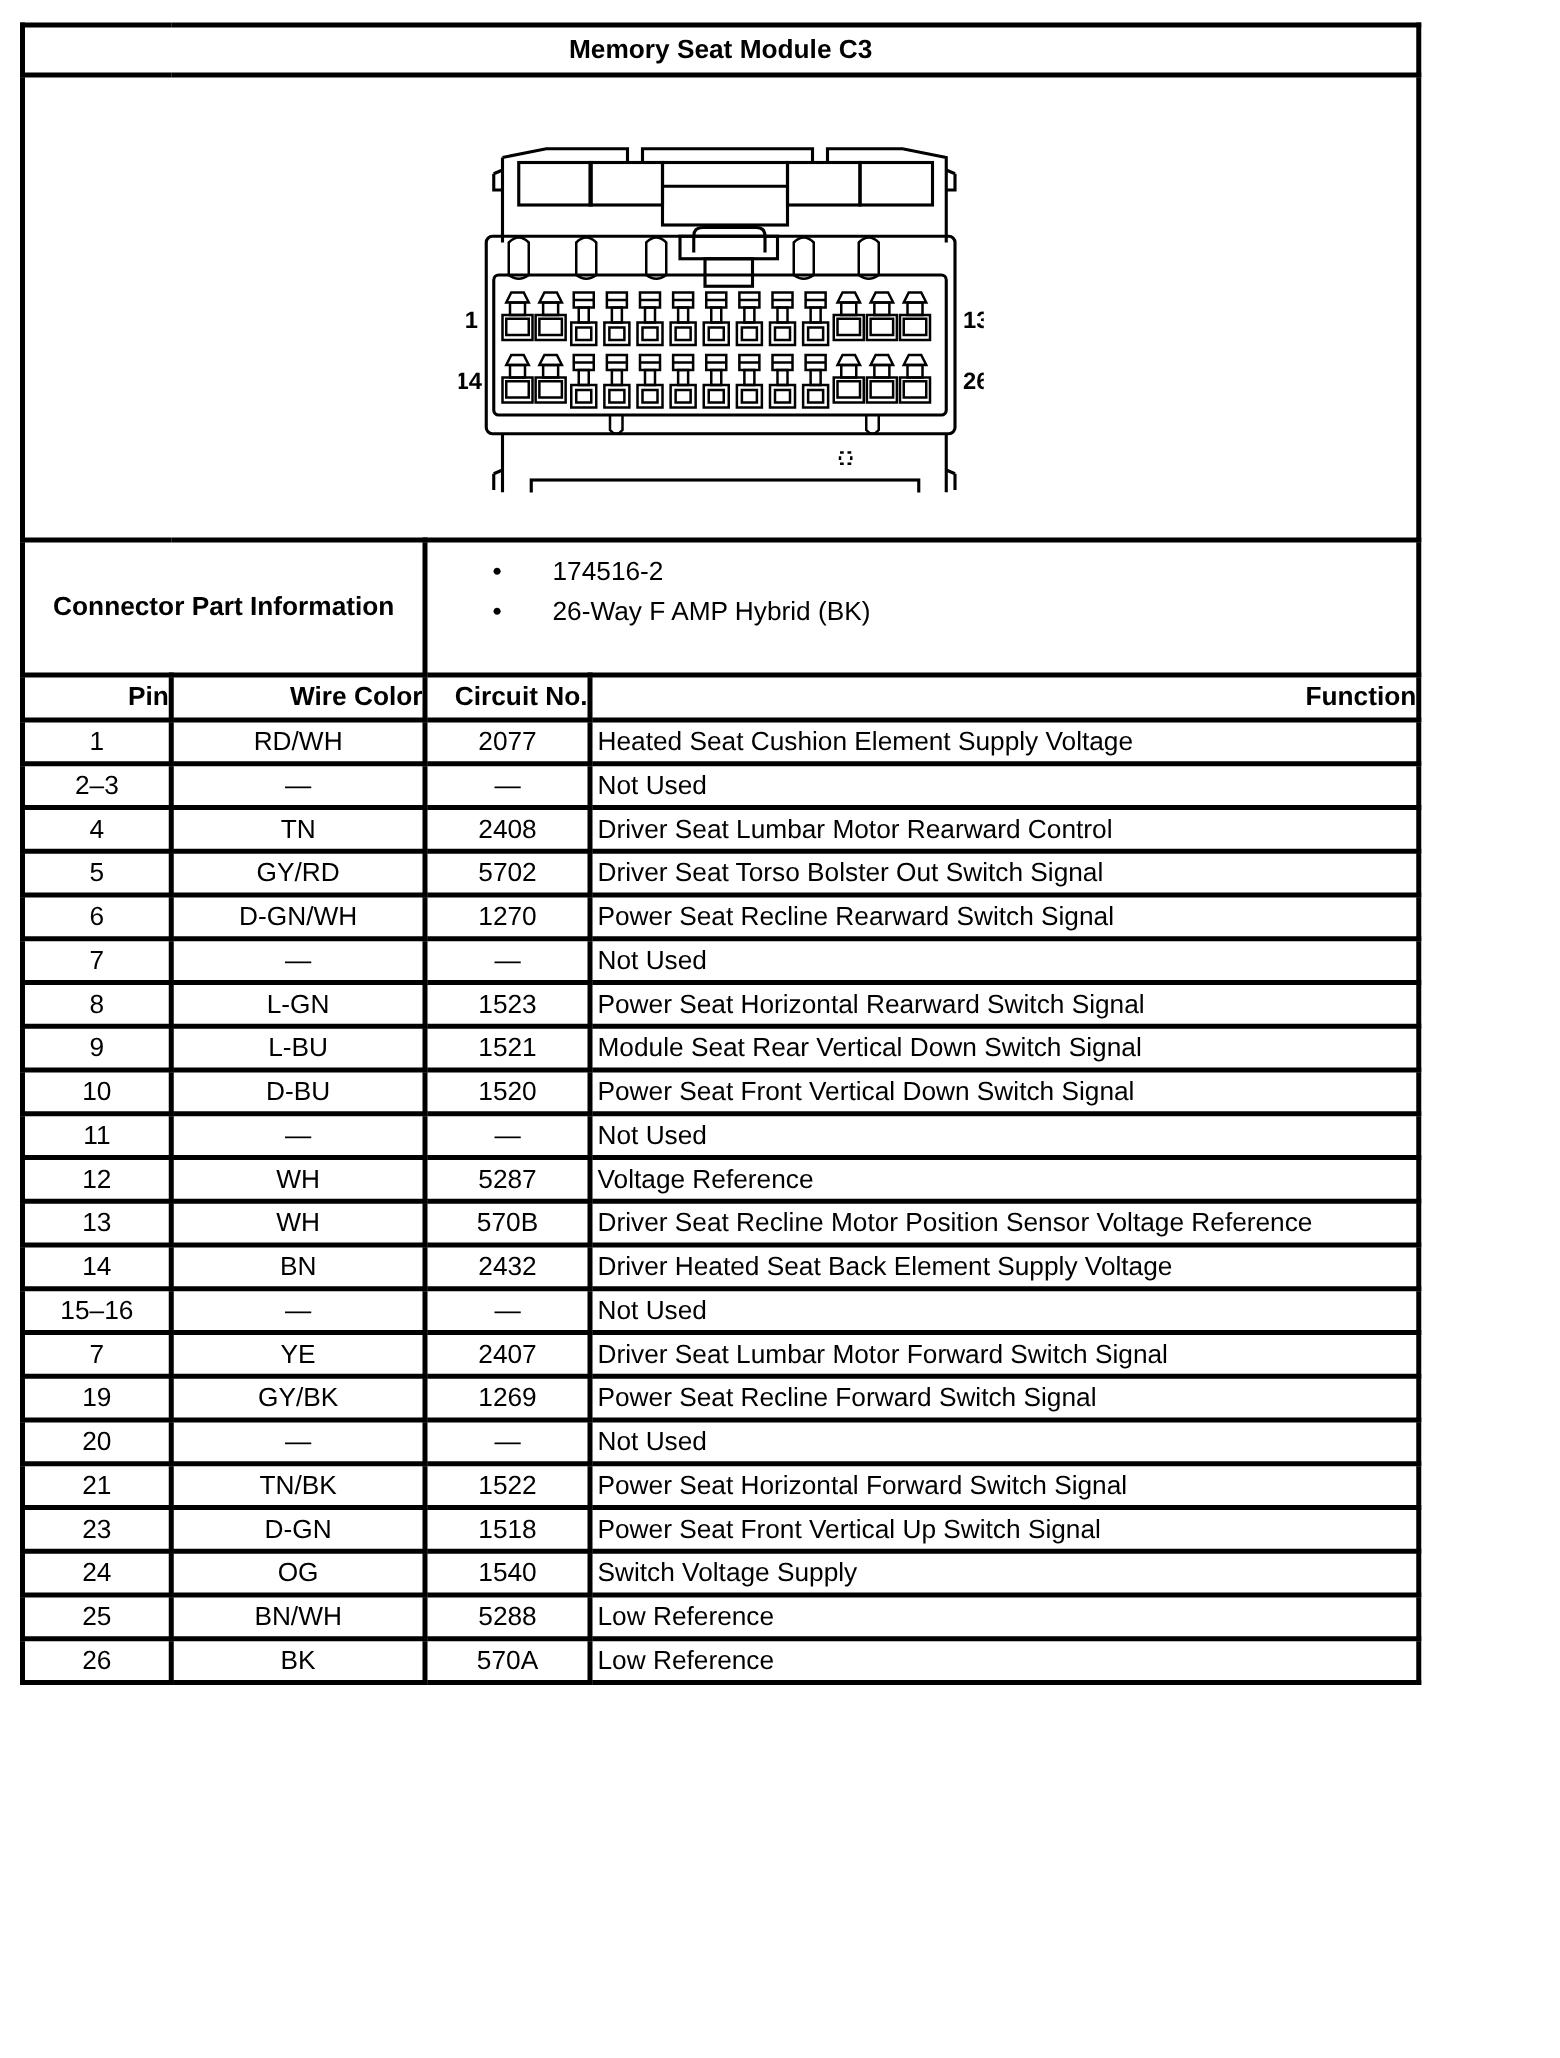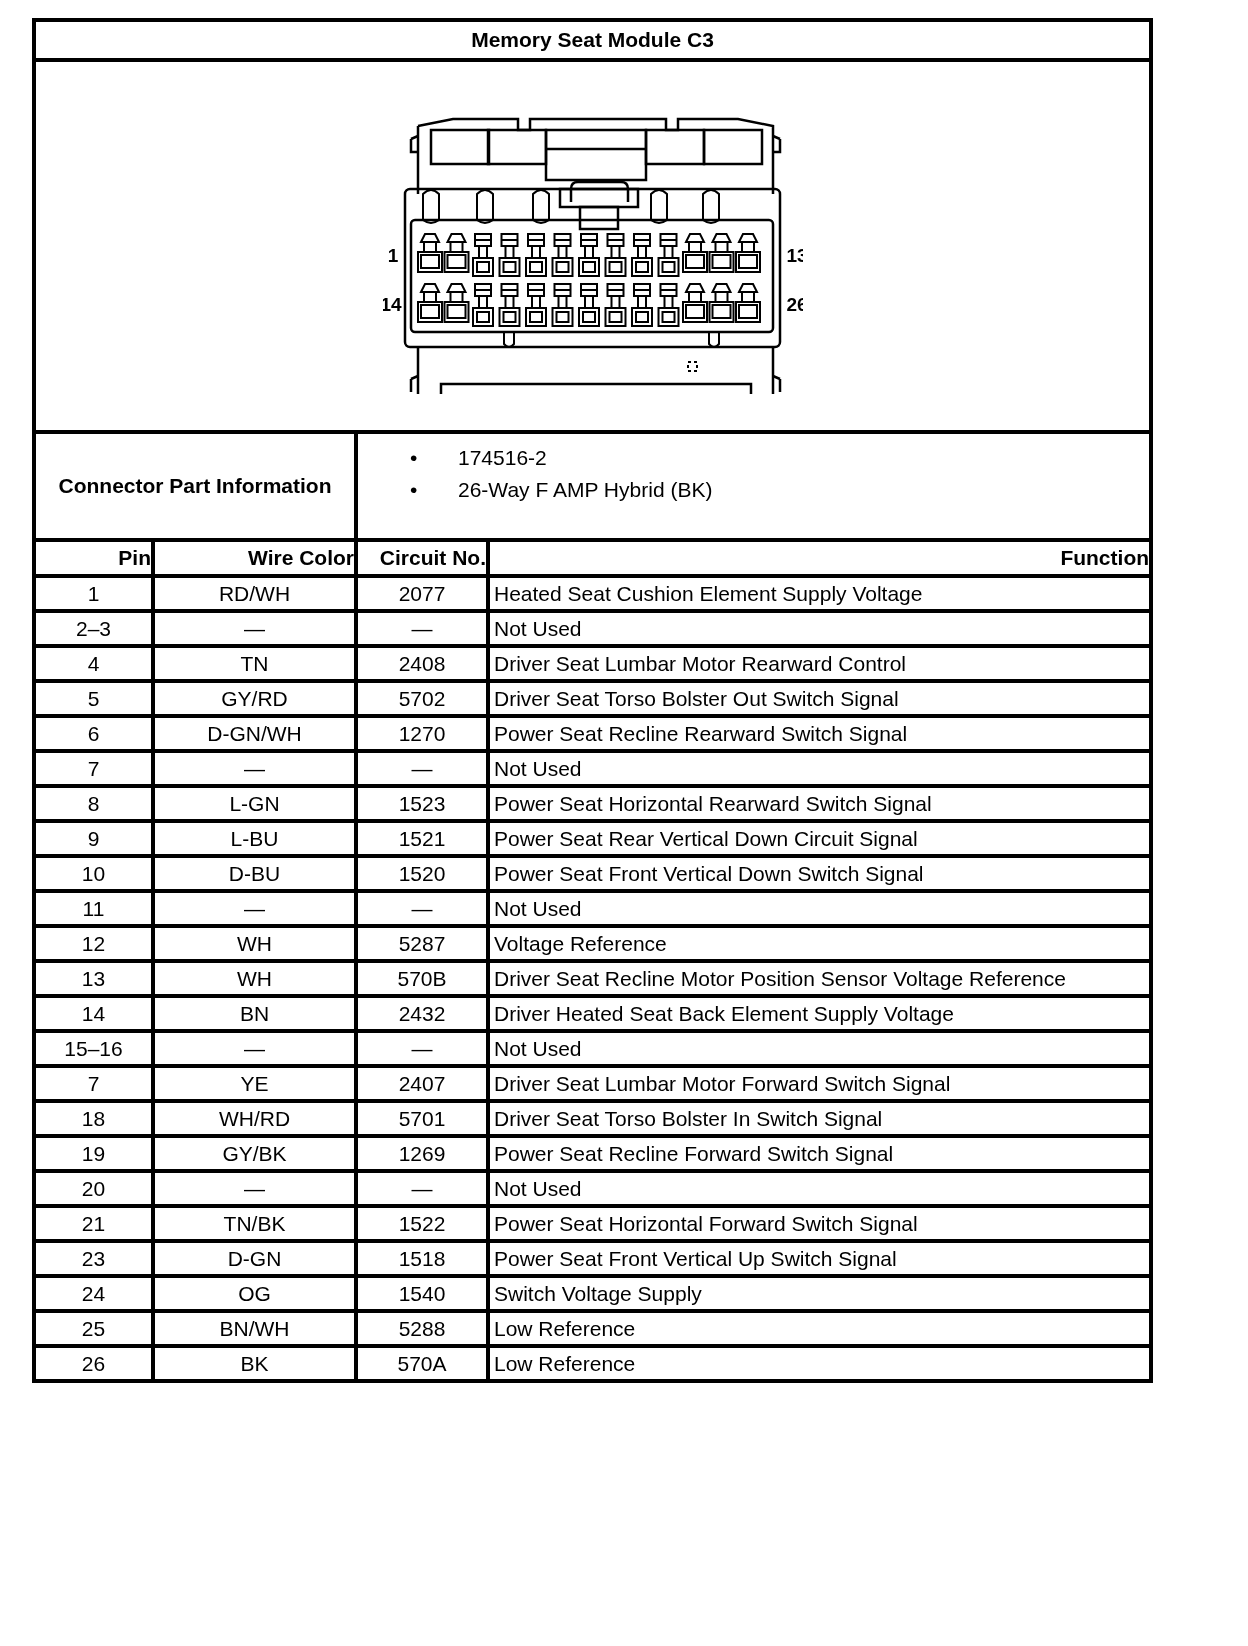--- a/index.html
+++ b/index.html
@@ -1,18 +1,18 @@
 <!DOCTYPE html>
 <html><head>
 <meta charset="utf-8">
 <style>
   html, body { margin: 0; padding: 0; background: #ffffff; }
   body { width: 1248px; height: 1646px; position: relative; overflow: hidden;
          font-family: "Liberation Sans", sans-serif; color: #000; }
-  .sheet { position: absolute; left: 32px; top: 18px; width: 1117px; }
+  .sheet { position: absolute; left: 16px; top: 18px; width: 1117px; }
   table.main { border-collapse: collapse; width: 1117px; table-layout: fixed; }
   table.main td, table.main th { border: 4px solid #000; padding: 0; }
   .title-cell { height: 36px; text-align: center; font-weight: bold; font-size: 21px; }
   .diagram-cell { height: 368px; text-align: center; vertical-align: middle; }
   .info-label { height: 104px; font-weight: bold; font-size: 21px; text-align: center; vertical-align: middle; }
   .info-list { vertical-align: top; font-size: 21px; padding-top: 8px !important; }
   .info-list ul { margin: 0; padding: 0; list-style: none; }
   .info-list li { position: relative; padding-left: 100px; height: 32px; line-height: 32px; }
   .info-list li .bullet { position: absolute; left: 52px; top: 0; }
   .colhead { height: 32px; font-weight: bold; font-size: 21px; text-align: right; }
@@ -317,21 +317,21 @@
         <tr class="row">
           <td class="c">8</td>
           <td class="c">L-GN</td>
           <td class="c">1523</td>
           <td class="fn">Power Seat Horizontal Rearward Switch Signal</td>
         </tr>
         <tr class="row">
           <td class="c">9</td>
           <td class="c">L-BU</td>
           <td class="c">1521</td>
-          <td class="fn">Power Seat Rear Vertical Down Circuit Signal</td>
+          <td class="fn">Module Seat Rear Vertical Down Switch Signal</td>
         </tr>
         <tr class="row">
           <td class="c">10</td>
           <td class="c">D-BU</td>
           <td class="c">1520</td>
           <td class="fn">Power Seat Front Vertical Down Switch Signal</td>
         </tr>
         <tr class="row">
           <td class="c">11</td>
           <td class="c">—</td>
@@ -362,26 +362,20 @@
           <td class="c">—</td>
           <td class="fn">Not Used</td>
         </tr>
         <tr class="row">
           <td class="c">7</td>
           <td class="c">YE</td>
           <td class="c">2407</td>
           <td class="fn">Driver Seat Lumbar Motor Forward Switch Signal</td>
         </tr>
         <tr class="row">
-          <td class="c">18</td>
-          <td class="c">WH/RD</td>
-          <td class="c">5701</td>
-          <td class="fn">Driver Seat Torso Bolster In Switch Signal</td>
-        </tr>
-        <tr class="row">
           <td class="c">19</td>
           <td class="c">GY/BK</td>
           <td class="c">1269</td>
           <td class="fn">Power Seat Recline Forward Switch Signal</td>
         </tr>
         <tr class="row">
           <td class="c">20</td>
           <td class="c">—</td>
           <td class="c">—</td>
           <td class="fn">Not Used</td>

